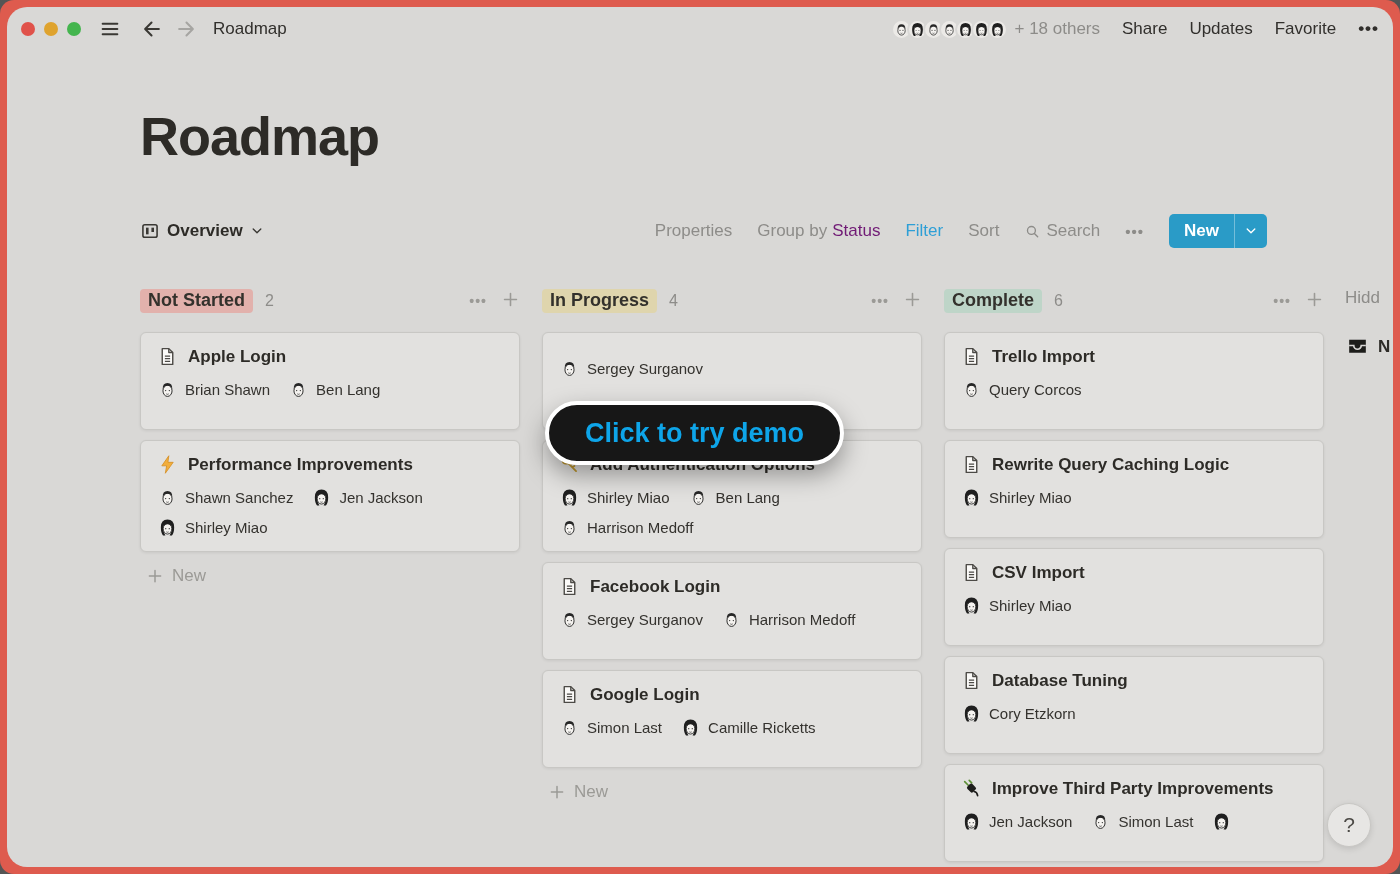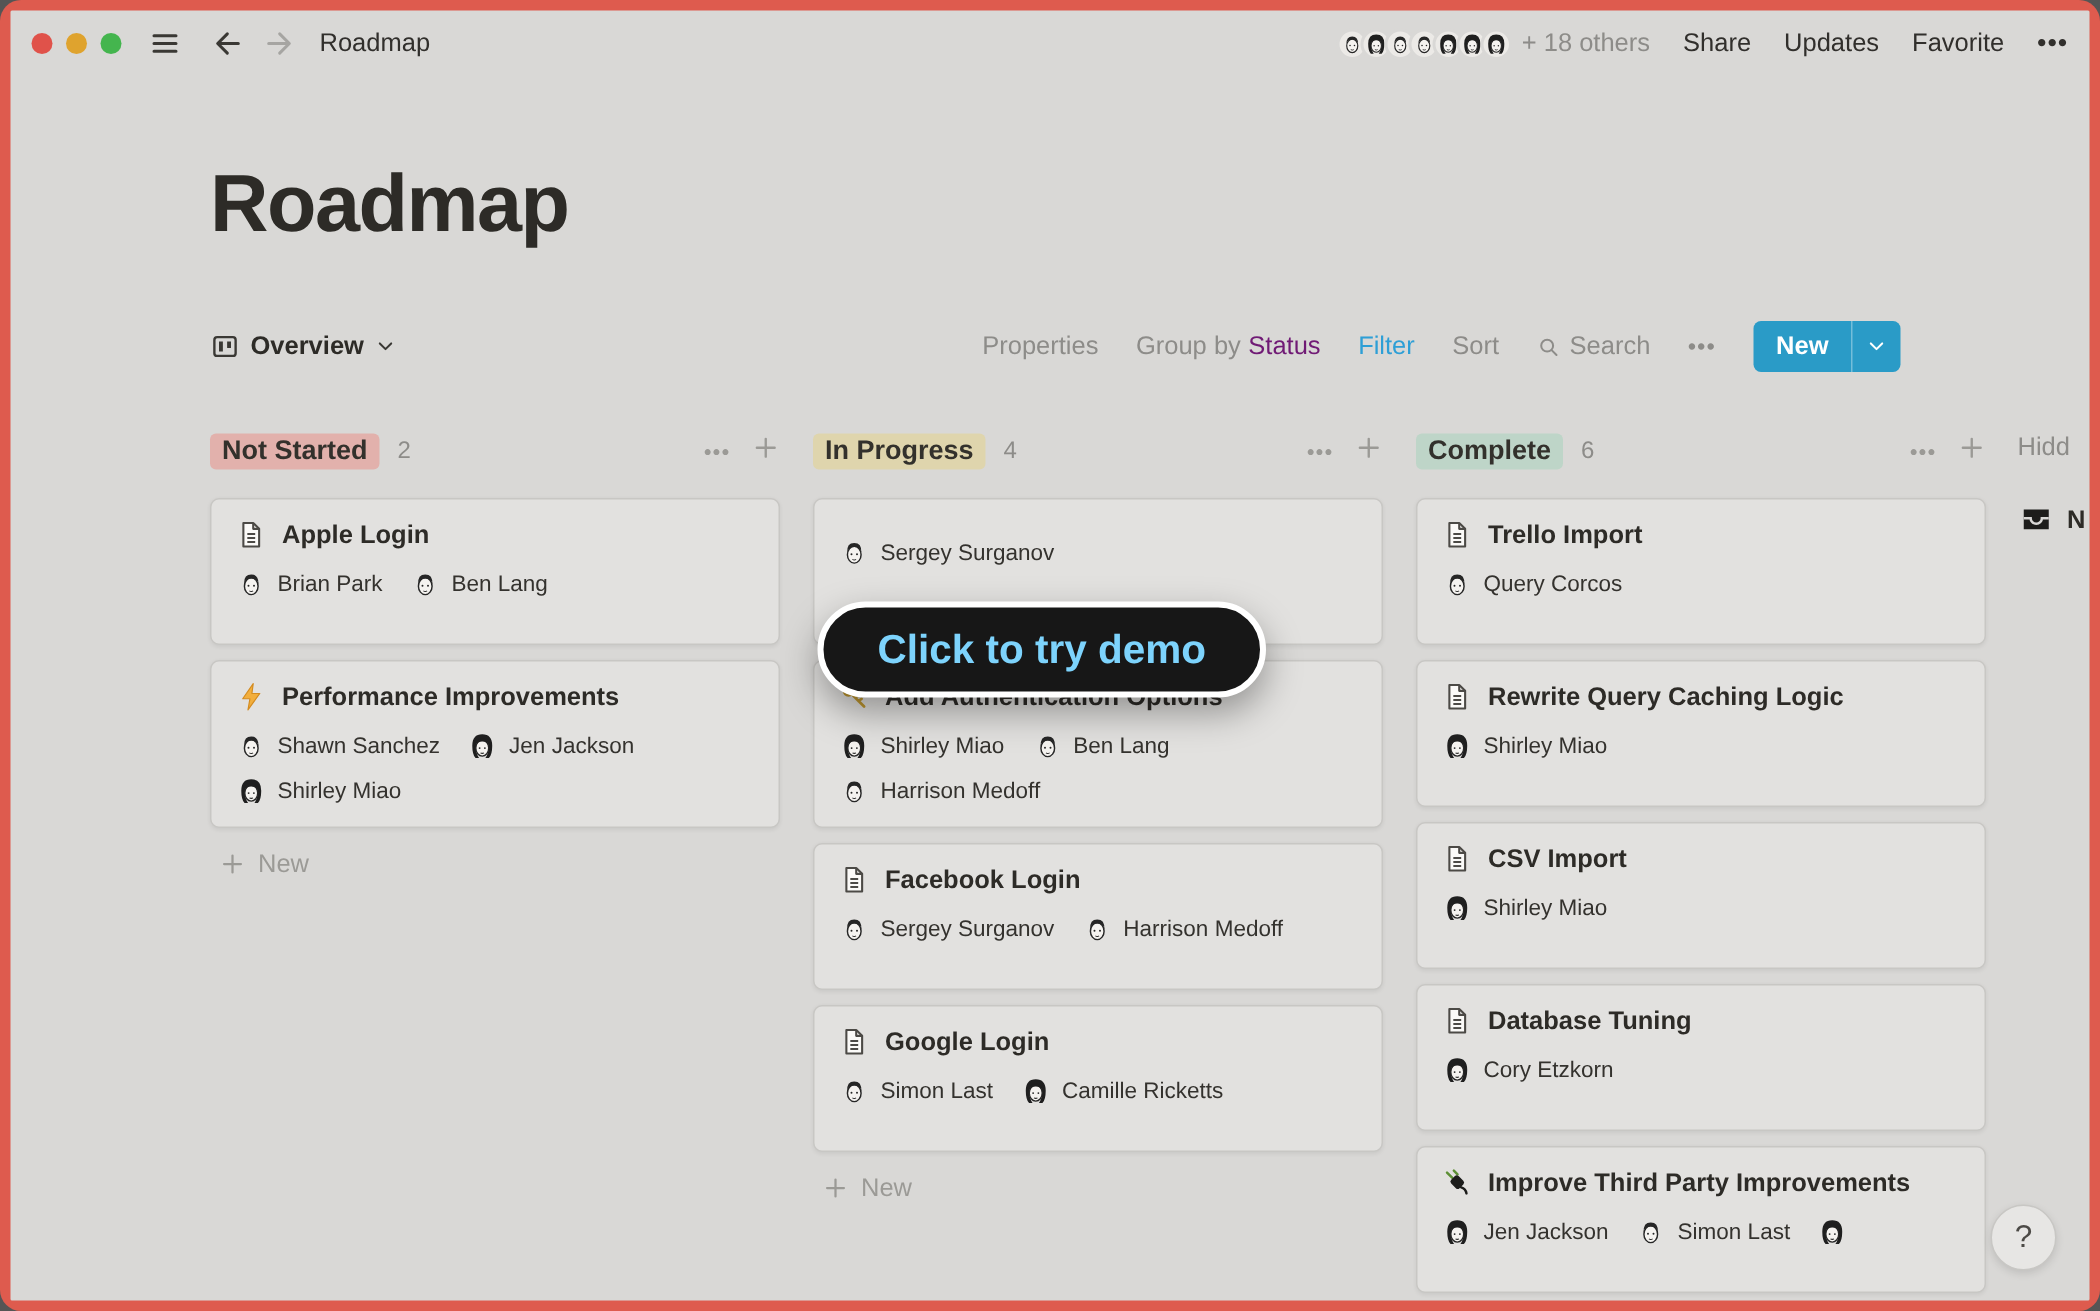--- a/index.html
+++ b/index.html
@@ -1,18 +1,18 @@
 <!DOCTYPE html>
 <html><head>
 <meta charset="utf-8">
 <style>
   * { margin:0; padding:0; box-sizing:border-box; }
   body { font-family:"Liberation Sans","DejaVu Sans",sans-serif; background:#555; }
   .frame { position:relative; width:1400px; height:874px; background:#de5b4e; border-radius:14px; overflow:hidden; }
-  .app { position:absolute; inset:7px; background:#d9d8d6; border-radius:1px; overflow:hidden; }
+  .app { position:absolute; inset:7px; background:#d9d8d6; border-radius:20px; overflow:hidden; }
 
   
   .topbar { position:absolute; top:0; left:0; right:0; height:44px; display:flex; align-items:center; padding:0 14px; }
   .traffic { display:flex; gap:9px; align-items:center; }
   .light { width:14px; height:14px; border-radius:50%; display:inline-block; }
   .light.red{ background:#e0524a; } .light.yellow{ background:#dfa32e; } .light.green{ background:#44b54e; }
   .tb-icon { display:inline-flex; align-items:center; justify-content:center; width:26px; height:26px; }
   .tb-icon svg { width:22px; height:22px; }
   .hamburger { margin-left:16px; }
   .nav-back { margin-left:16px; }
@@ -73,21 +73,21 @@
 
   
   .hidden-strip { position:absolute; left:1338px; top:281px; }
   .hidden-title { color:#8d8c89; font-size:17px; white-space:nowrap; }
   .hidden-group { display:flex; align-items:center; gap:8px; margin-top:26px; }
   .hidden-group svg { width:25px; height:25px; }
   .hidden-group-label { font-size:17px; font-weight:600; color:#2d2b27; white-space:nowrap; }
 
   
   .demo-pill { position:absolute; left:538px; top:394px; z-index:40; height:64px; display:flex; align-items:center; padding:0 36px; background:#171717; border:4px solid #fff; border-radius:34px; box-shadow:0 10px 24px rgba(0,0,0,.35); cursor:pointer; }
-  .demo-pill span { color:#7dd3fc; font-size:27px; font-weight:600; white-space:nowrap; }
+  .demo-pill span { color:#0ea5e9; font-size:27px; font-weight:600; white-space:nowrap; }
 
   
   .help-btn { position:absolute; right:22px; bottom:20px; width:44px; height:44px; border-radius:50%; background:#e7e6e4; border:1px solid #c8c7c4; box-shadow:0 2px 6px rgba(0,0,0,.12); display:flex; align-items:center; justify-content:center; font-size:21px; color:#4c4a46; z-index:30; }
 
   .defs { position:absolute; width:0; height:0; overflow:hidden; }
 </style>
 </head>
 <body>
 
 <svg class="defs" xmlns="http://www.w3.org/2000/svg">
@@ -299,21 +299,21 @@
             <span class="card-title">Apple Login</span>
           </div>
           <div class="card-assignees">
             <span class="assignee">
               <span class="avatar" data-variant="m">
                   <svg viewBox="0 0 24 24">
                     <use class="um" href="#face-m"></use>
                     <use class="uf" href="#face-f"></use>
                   </svg>
                 </span>
-              <span class="assignee-name">Brian Park</span>
+              <span class="assignee-name">Brian Shawn</span>
             </span>
             <span class="assignee">
               <span class="avatar" data-variant="m">
                   <svg viewBox="0 0 24 24">
                     <use class="um" href="#face-m"></use>
                     <use class="uf" href="#face-f"></use>
                   </svg>
                 </span>
               <span class="assignee-name">Ben Lang</span>
             </span>

